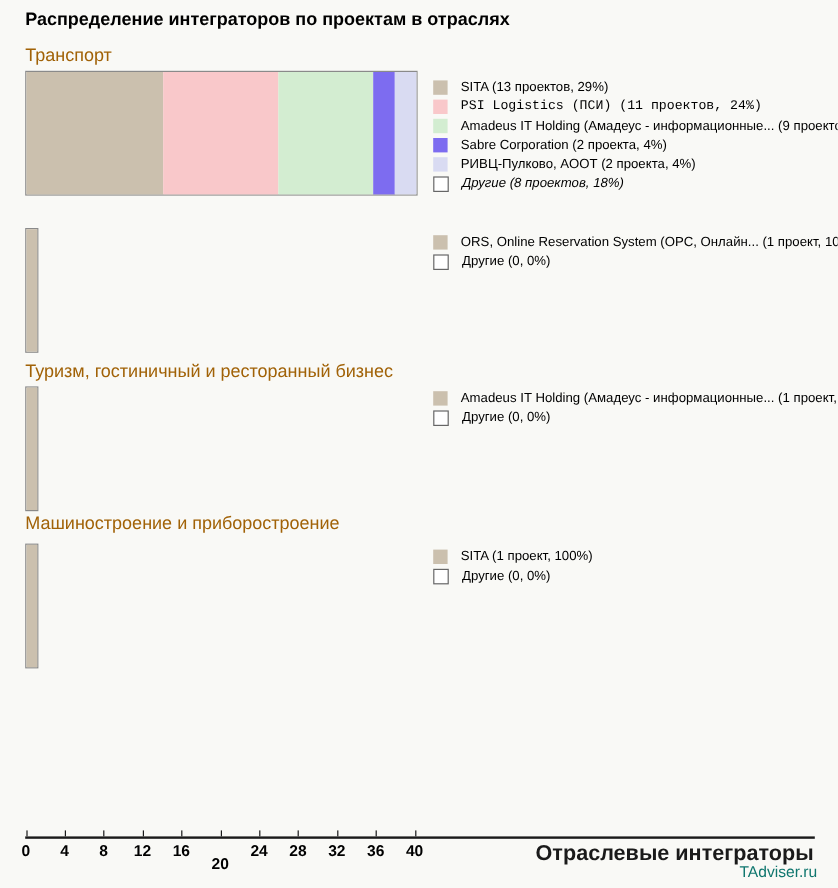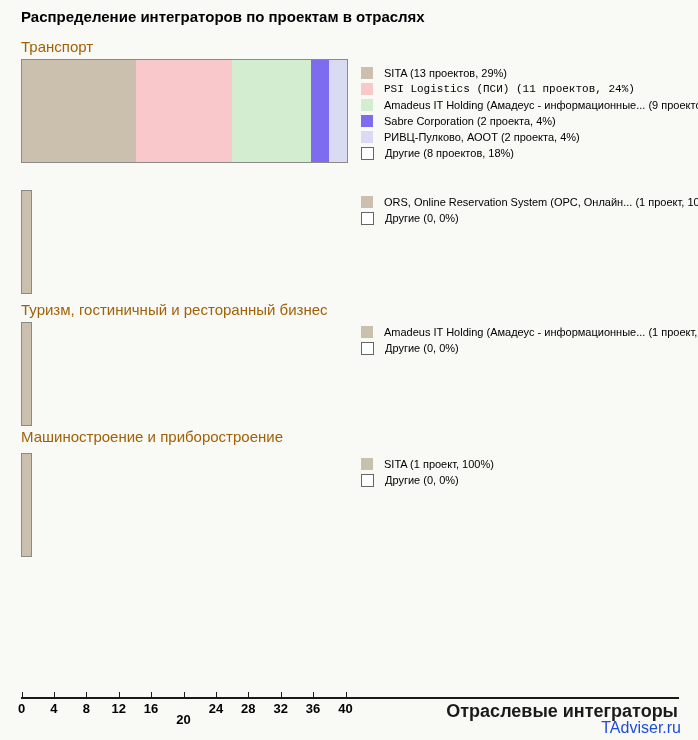--- a/index.html
+++ b/index.html
@@ -55,21 +55,21 @@
     transform: translateX(-50%);
     font-size: 13px; font-weight: bold; color: #000;
   }
   .axis-title {
     position: absolute; right: 20px; top: 701px;
     font-size: 18px; font-weight: bold; color: #1a1a1a;
     white-space: nowrap;
   }
   .watermark {
     position: absolute; right: 17px; top: 719px;
-    font-size: 16px; color: #1d4ed8;
+    font-size: 13px; color: #0f766e;
     white-space: nowrap;
   }
 </style>
 </head>
 <body>
 
 <div id="chart">
   <div class="page-title">Распределение интеграторов по проектам в отраслях</div>
   <div class="axis-line"></div>
   <div class="axis-title">Отраслевые интеграторы</div>
@@ -95,21 +95,21 @@
       <div class="legend-label">Amadeus IT Holding (Амадеус - информационные... (9 проектов, 20%)</div>
     </div>
     <div class="legend-row" style="left: 361px; top: 114px;">
       <div class="legend-swatch" style="background: rgb(125, 108, 240);"></div>
       <div class="legend-label">Sabre Corporation (2 проекта, 4%)</div>
     </div>
     <div class="legend-row" style="left: 361px; top: 130px;">
       <div class="legend-swatch" style="background: rgb(217, 219, 242);"></div>
       <div class="legend-label">РИВЦ-Пулково, АООТ (2 проекта, 4%)</div>
     </div>
-    <div class="legend-row" style="left: 361px; top: 146px;">
+    <div class="legend-row" style="left: 361px; top: 146px; font-style: italic;">
       <div class="legend-swatch others"></div>
       <div class="legend-label">Другие (8 проектов, 18%)</div>
     </div>
     <div class="bar" style="left: 21px; top: 190px;">
       <div class="bar-segment" style="width: 9px; background: rgb(203, 192, 174);"></div>
     </div>
     <div class="legend-row" style="left: 361px; top: 195px;">
       <div class="legend-swatch" style="background: rgb(203, 192, 174);"></div>
       <div class="legend-label">ORS, Online Reservation System (ОРС, Онлайн... (1 проект, 100%)</div>
     </div>

